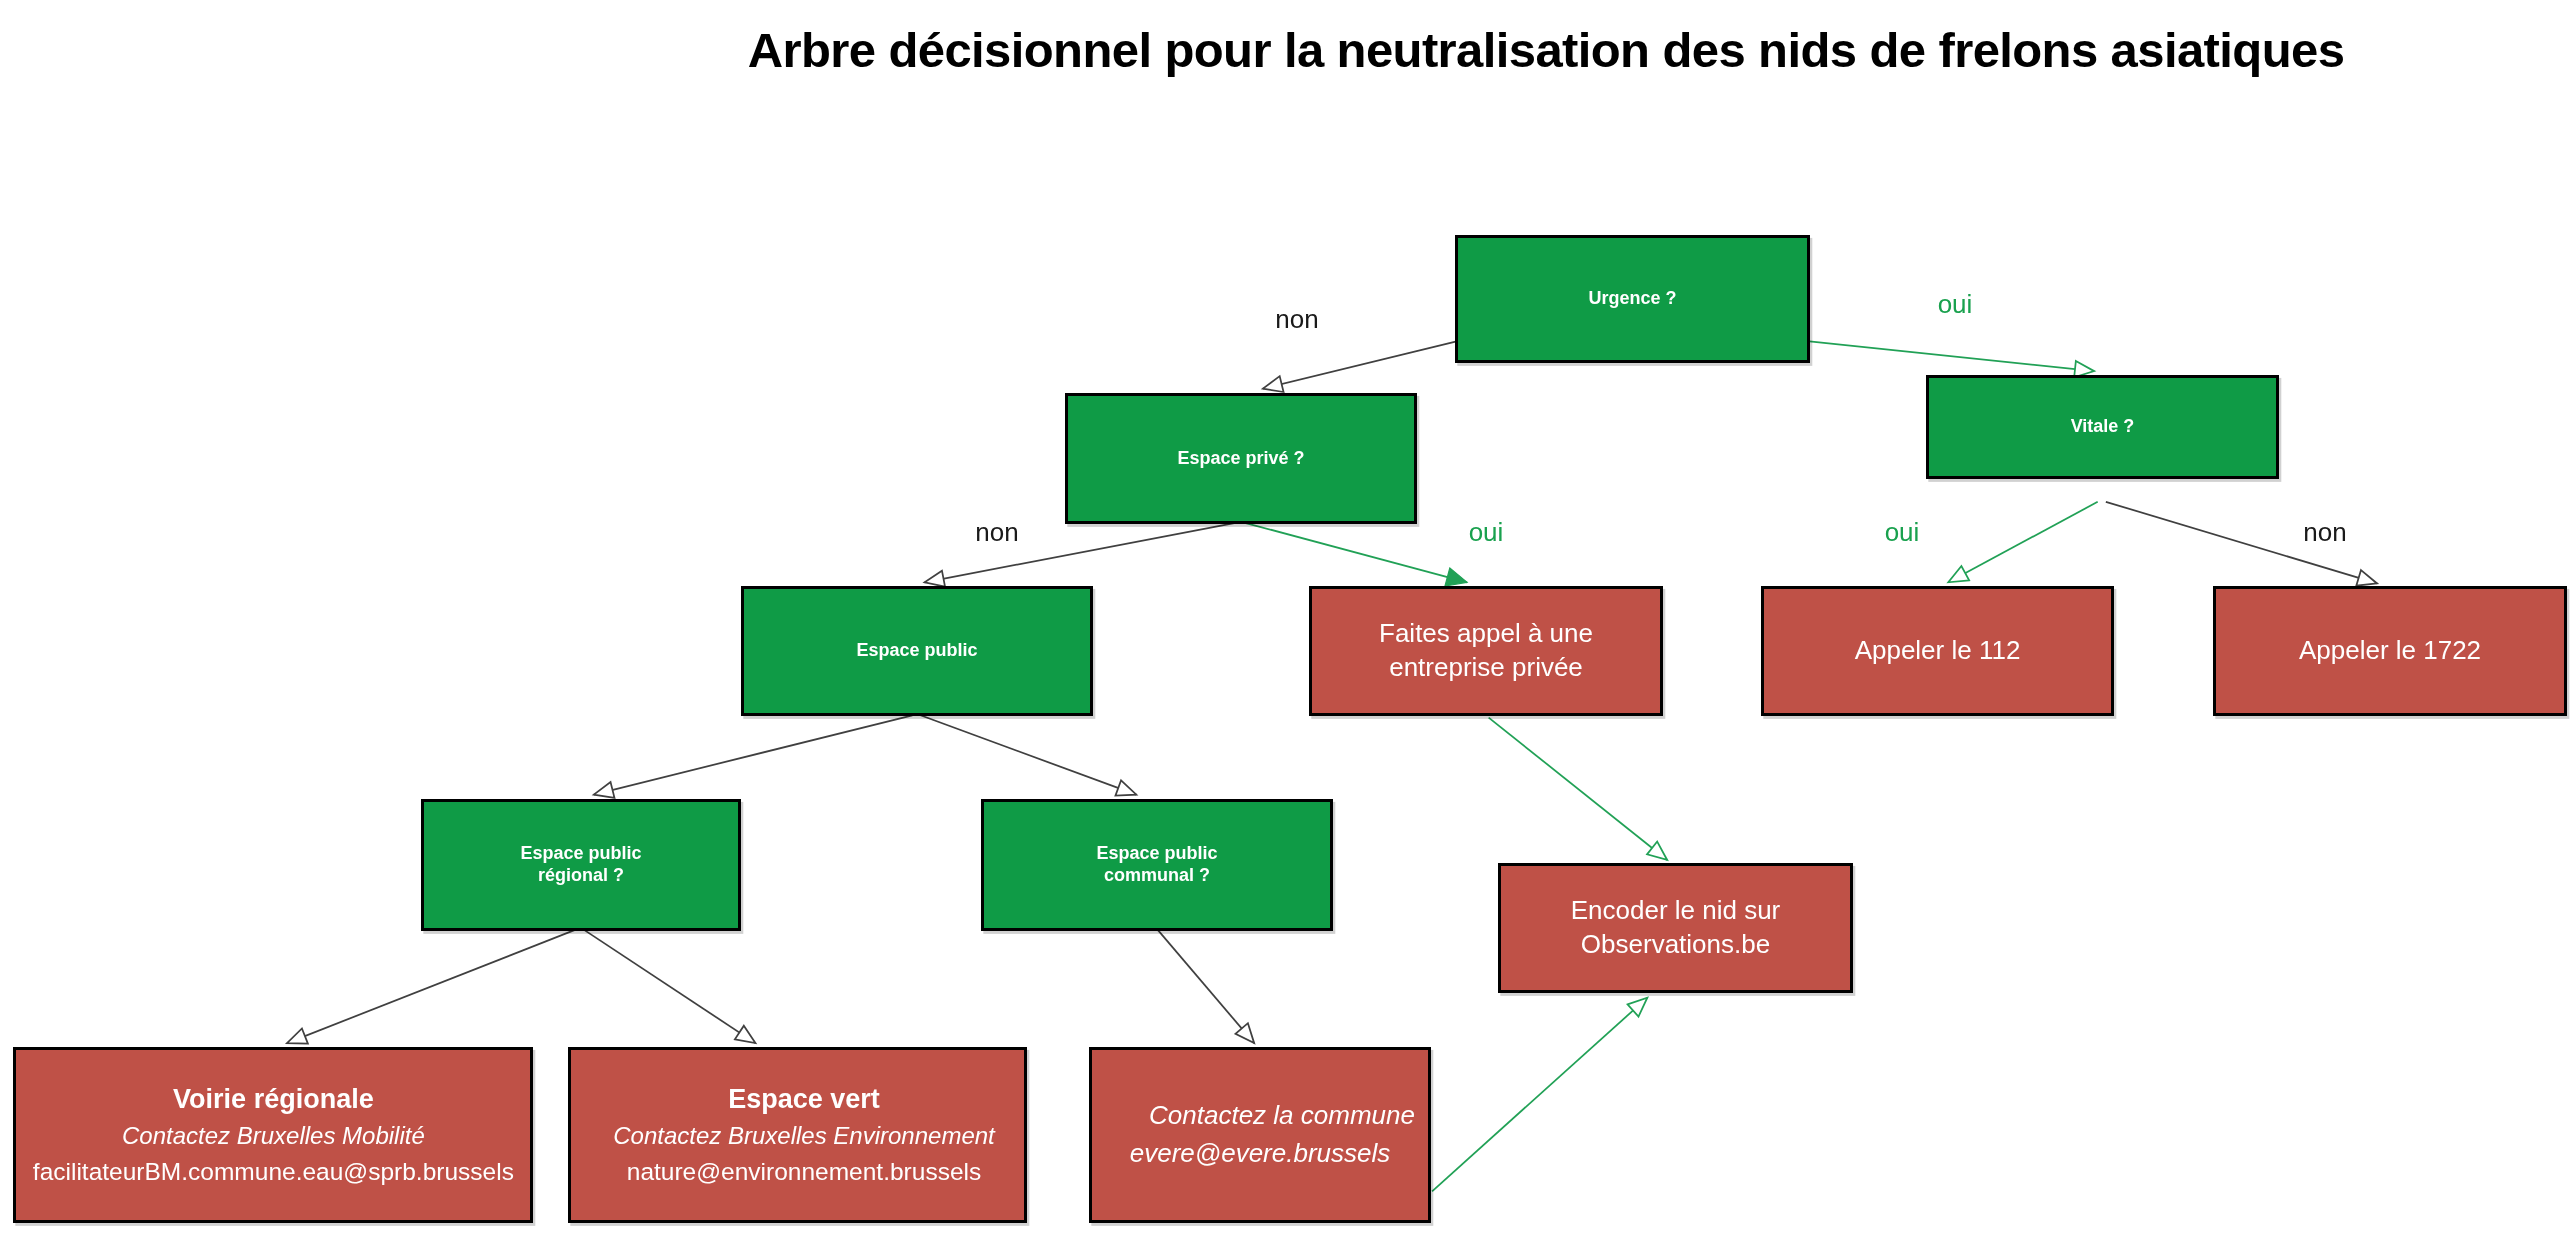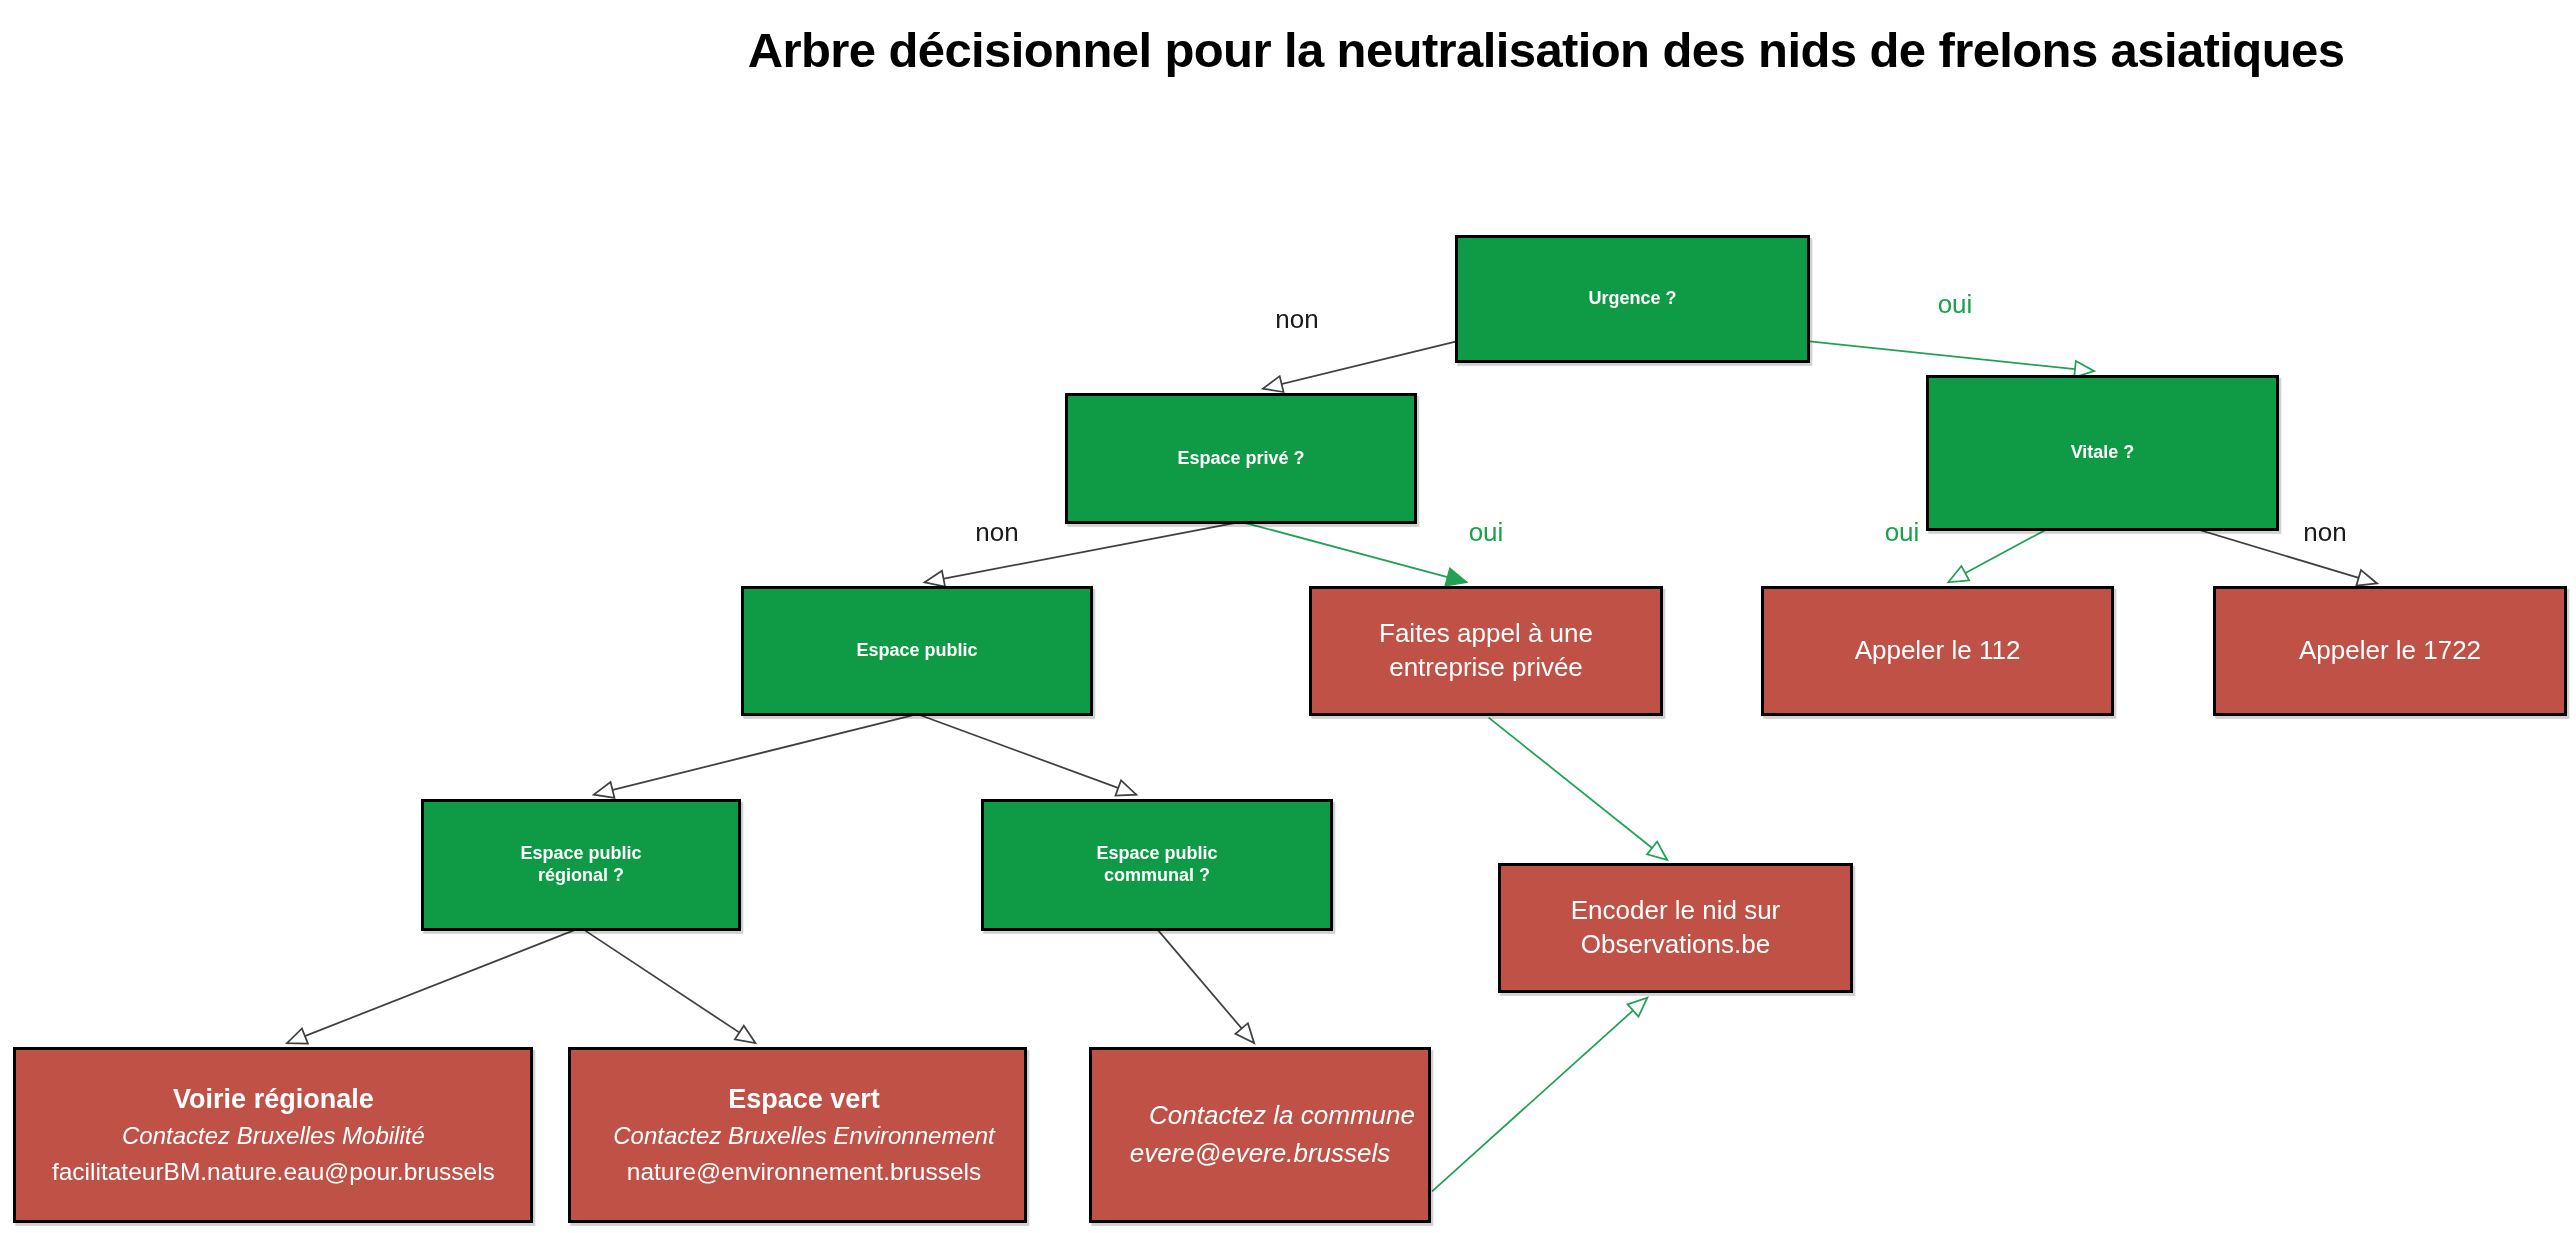--- a/index.html
+++ b/index.html
@@ -89,21 +89,21 @@
   <div class="title">Arbre décisionnel pour la neutralisation des nids de frelons asiatiques</div>
 
   <div class="node green q" style="left:1455px;top:235px;width:355px;height:128px;">
     <span>Urgence ?</span>
   </div>
 
   <div class="node green q" style="left:1065px;top:393px;width:352px;height:131px;">
     <span>Espace privé ?</span>
   </div>
 
-  <div class="node green q" style="left:1926px;top:375px;width:353px;height:156px;">
+  <div class="node green q" style="left:1926px;top:375px;width:353px;height:104px;">
     <span>Vitale ?</span>
   </div>
 
   <div class="node green q" style="left:741px;top:586px;width:352px;height:130px;">
     <span>Espace public</span>
   </div>
 
   <div class="node green q" style="left:421px;top:799px;width:320px;height:132px;">
     <span>Espace public
 régional ?</span>
@@ -128,21 +128,21 @@
   </div>
 
   <div class="node red a" style="left:1498px;top:863px;width:355px;height:130px;">
     <span>Encoder le nid sur
 Observations.be</span>
   </div>
 
   <div class="node red multi" style="left:13.4px;top:1047px;width:520px;height:176px;">
     <span class="b-title">Voirie régionale</span>
     <span class="b-sub">Contactez Bruxelles Mobilité</span>
-    <span class="b-email">facilitateurBM.nature.eau@pour.brussels</span>
+    <span class="b-email">facilitateurBM.commune.eau@sprb.brussels</span>
   </div>
 
   <div class="node red multi" style="left:568px;top:1047px;width:459px;height:176px;padding-left:13px;">
     <span class="b-title">Espace vert</span>
     <span class="b-sub">Contactez Bruxelles Environnement</span>
     <span class="b-email">nature@environnement.brussels</span>
   </div>
 
   <div class="node red multi" style="left:1089px;top:1047px;width:342px;height:176px;">
     <span class="c-sub">Contactez la commune</span>

